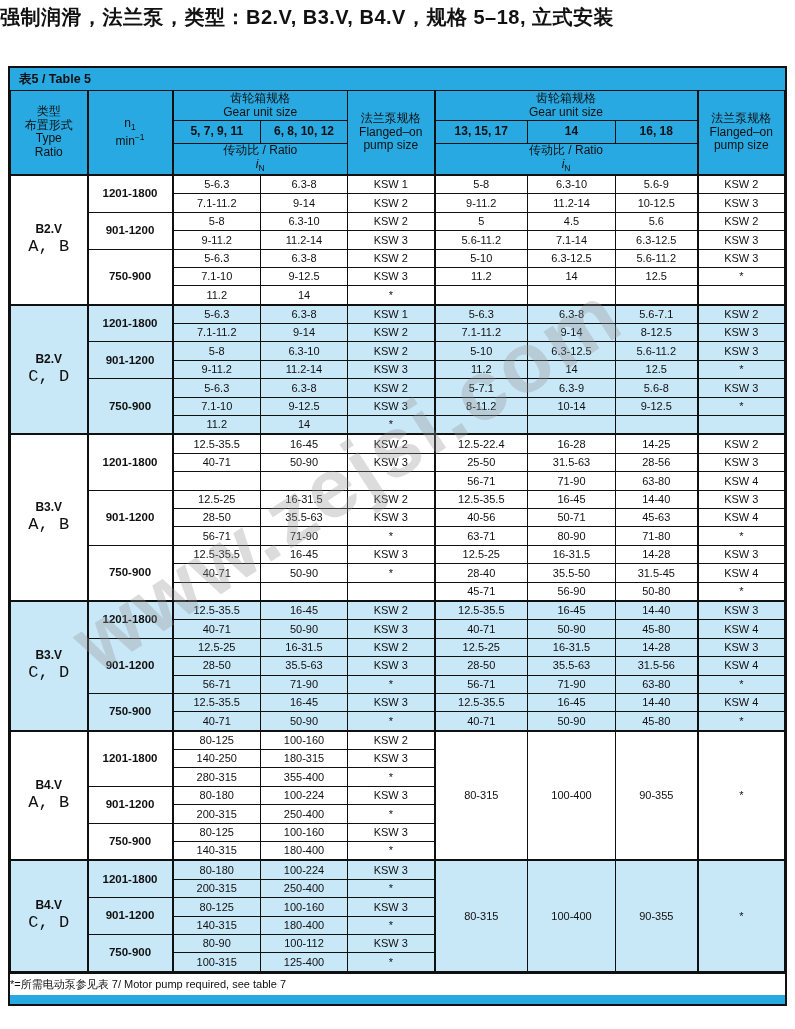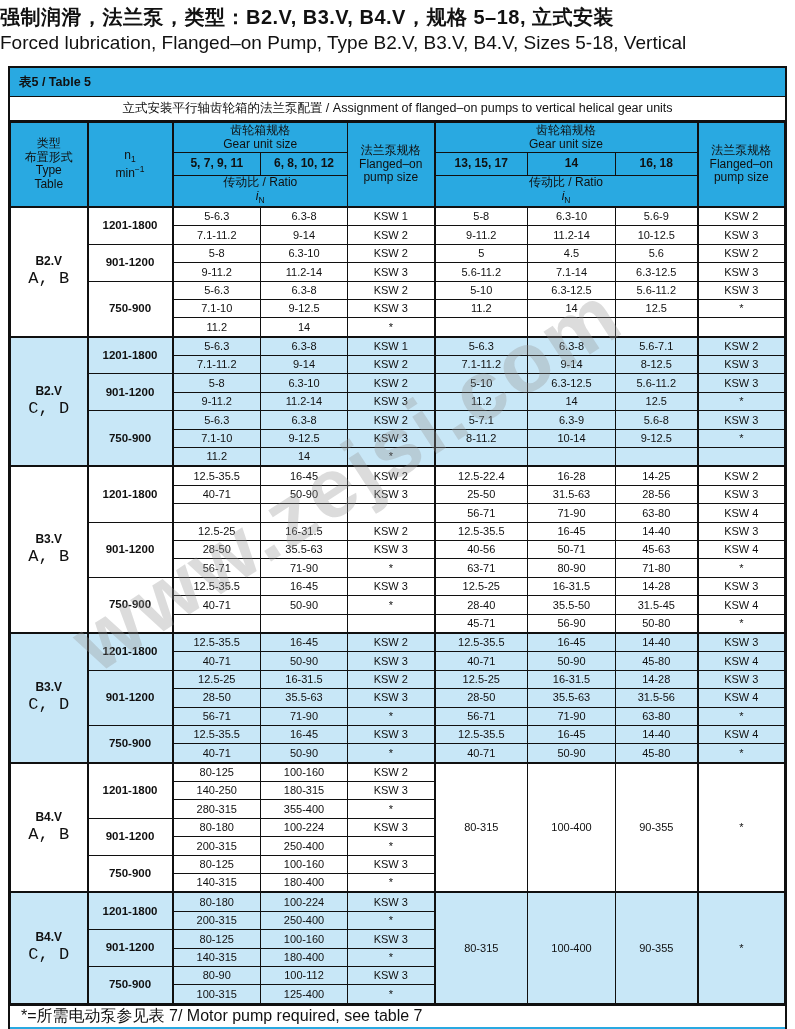--- a/index.html
+++ b/index.html
@@ -11,21 +11,21 @@
   
   .titles{position:absolute;left:0;top:4px;width:780px;}
   .title-zh{font-size:20px;font-weight:bold;line-height:26px;letter-spacing:0.5px;}
   .title-en{font-size:19px;font-weight:normal;line-height:25px;}
   
   .panel{
     position:absolute;left:8px;top:66px;width:779px;box-sizing:border-box;
     background:#29a9e1;border:2px solid #101010;padding-bottom:9px;
   }
   .bar-label{
-    height:28px;display:flex;align-items:center;padding-left:9px;
+    height:22px;display:flex;align-items:center;padding-left:9px;
     font-size:12.5px;font-weight:bold;color:#101010;
   }
   .subtitle-row{
     background:#ffffff;border-top:1px solid #101010;border-bottom:2px solid #101010;
     height:23px;display:flex;align-items:center;justify-content:center;
     font-size:12.5px;color:#101010;
   }
   
   table{border-collapse:collapse;width:100%;table-layout:fixed;}
   th,td{
@@ -42,61 +42,59 @@
   .bl2{border-left-width:2px !important;}
   tr.block-start > td{border-top-width:2px;}
   tbody td{height:17.4px;background:#ffffff;}
   tr.shaded > td{background:#c8e7f7;}
   td.type-cell{font-size:11.5px;}
   .type-name{font-weight:bold;font-size:12px;}
   .type-variant{font-size:17px;font-family:Liberation Mono, monospace;}
   td.speed-cell{font-weight:bold;font-size:11.5px;}
   .footnote-row{
     background:#ffffff;border-top:2px solid #101010;height:21px;
-    display:flex;align-items:center;padding-left:11px;font-size:16px;color:#101010;
+    display:flex;align-items:center;font-size:11px;color:#101010;
   }
   
   .watermark{
     position:absolute;left:55px;top:610px;width:760px;pointer-events:none;
     transform:rotate(-33deg);transform-origin:0 0;
     font-size:84px;font-weight:bold;color:rgba(150,150,150,0.33);
     letter-spacing:3px;white-space:nowrap;z-index:5;
   }
 </style>
 </head>
 <body>
 
 <div class="titles">
   <div class="title-zh">强制润滑，法兰泵，类型：B2.V, B3.V,  B4.V，规格 5–18, 立式安装</div>
-  <div class="title-en">Forced lubrication, Flanged–on Pump,  Type B2.V, B3.V,  B4.V, Sizes 5-18, Vertical</div>
 </div>
 
 <div class="panel">
   <div class="bar-label">表5 / Table 5</div>
-  <div class="subtitle-row">立式安装平行轴齿轮箱的法兰泵配置 / Assignment of flanged–on pumps to vertical helical gear units</div>
 
   <table>
     <colgroup>
       <col style="width:77px">
       <col style="width:85px">
       <col style="width:88px">
       <col style="width:87px">
       <col style="width:87px">
       <col style="width:93px">
       <col style="width:88px">
       <col style="width:82px">
       <col>
     </colgroup>
     <thead>
       <tr>
         <th rowspan="3" class="hdr-main">
           <span style="display:block">类型</span>
           <span style="display:block">布置形式</span>
           <span style="display:block">Type</span>
-          <span style="display:block">Table</span>
+          <span style="display:block">Ratio</span>
         </th>
         <th rowspan="3" class="hdr-main bl2">
           <span>n</span><sub>1</sub><br>
           <span>min</span><sup>−1</sup>
         </th>
         <th colspan="2" class="hdr-main group-top bl2">
           <span style="display:block">齿轮箱规格</span>
           <span style="display:block">Gear unit size</span>
         </th>
         <th rowspan="3" class="hdr-main">

